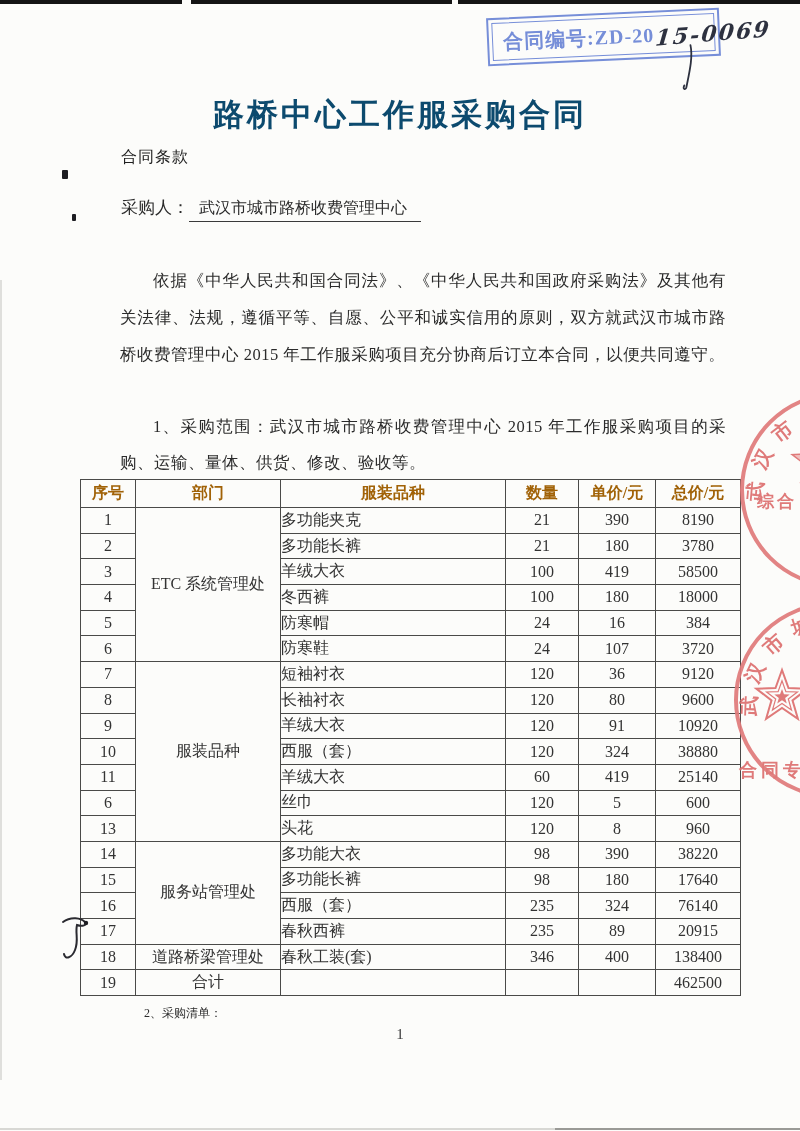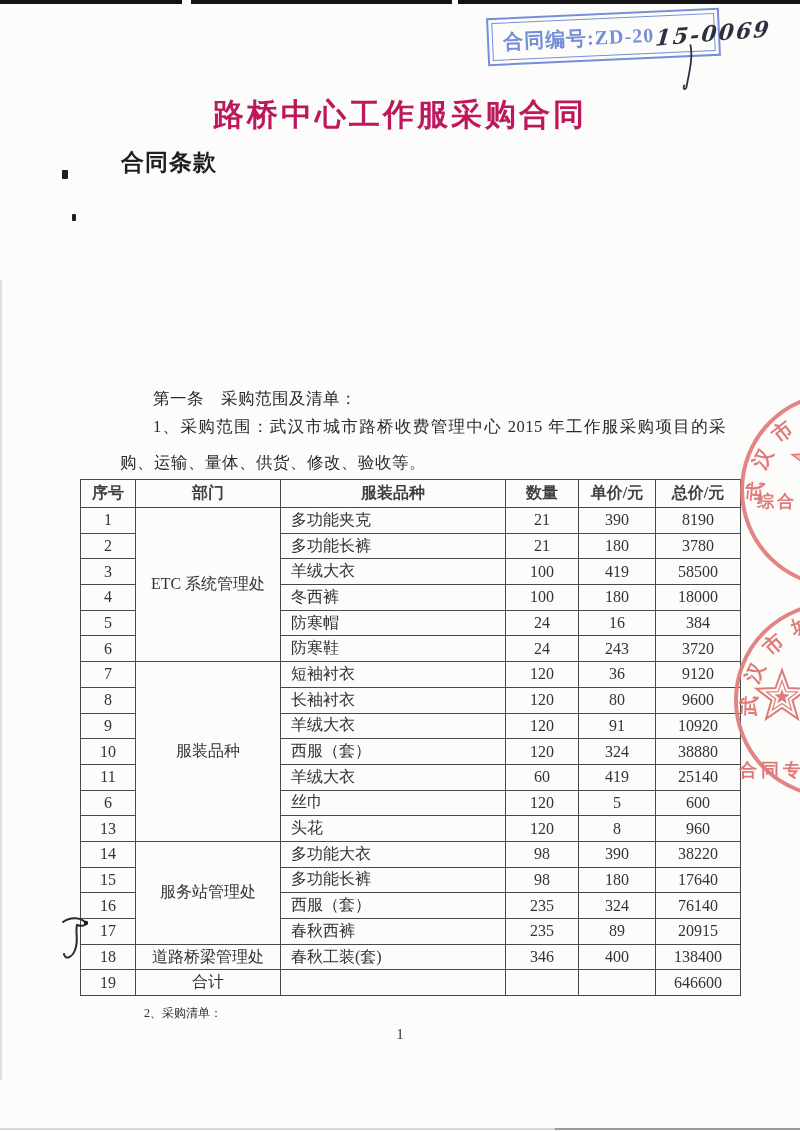--- a/index.html
+++ b/index.html
@@ -36,25 +36,25 @@
     color:#1c2030; font-size:22px; font-style:italic; font-weight:600;
     display:inline-block; transform:skewX(-10deg) rotate(-2deg) translateY(1px);
     letter-spacing:2px; margin-left:2px; white-space:nowrap;
     font-family:"DejaVu Serif",serif;
   }
   .cn-tail { position:absolute; right:18px; top:34px; overflow:visible; }
 
   
   .title {
     position:absolute; left:0; top:94px; width:800px; text-align:center;
-    font-size:31px; font-weight:bold; letter-spacing:3px; color:#be185d;
+    font-size:31px; font-weight:bold; letter-spacing:3px; color:#0c4a6e;
     font-family:"Liberation Sans","DejaVu Sans",sans-serif;
   }
   .section-heading {
-    position:absolute; left:121px; top:147px; font-size:23px; font-weight:bold;
+    position:absolute; left:121px; top:147px; font-size:16px; font-weight:normal;
     color:#1e1e1e; letter-spacing:1px;
     font-family:"Liberation Sans","DejaVu Sans",sans-serif;
   }
   .party-row { position:absolute; left:121px; font-size:17px; white-space:nowrap; }
   .party-value {
     display:inline-block; border-bottom:1.5px solid #3a3a3a;
     padding:0 14px 2px 10px; font-size:16px; min-width:205px;
   }
   .para {
     position:absolute; left:120px; width:606px; font-size:16.5px;
@@ -68,22 +68,22 @@
     border-collapse:collapse; table-layout:fixed;
     font-size:16px;
   }
   table.contract col.c-no{width:55px} table.contract col.c-dept{width:145px}
   table.contract col.c-item{width:225px} table.contract col.c-qty{width:73px}
   table.contract col.c-unit{width:77px} table.contract col.c-total{width:85px}
   table.contract th, table.contract td {
     border:1px solid #4a4a48; padding:0 2px; height:25.7px;
     text-align:center; font-weight:normal; color:#333;
   }
-  table.contract thead th { height:28px; font-weight:600; color:#404040; }
-  table.contract td.cell-item { text-align:left; padding-left:10px; }
+  table.contract thead th { height:28px; font-weight:600; color:#a16207; }
+  table.contract td.cell-item { text-align:left; padding-left:0; }
   table.contract { border:1.5px solid #3c3c3a; }
 
   .clause2 { position:absolute; left:120px; top:1005px; font-size:12px; text-indent:2em; }
   .page-number { position:absolute; left:0; top:1026px; width:800px; text-align:center; font-size:15px; color:#3a3a3a; }
 
   
   .stamp-svg { position:absolute; pointer-events:none; opacity:.92; }
   .arc-text { fill:#dd6f6f; font-size:20px; font-weight:600; letter-spacing:11px;
               font-family:"Liberation Sans","DejaVu Sans",sans-serif; }
   .stamp-horiz { fill:#dd6f6f; font-weight:600;
@@ -110,22 +110,25 @@
         <span class="cn-hand">15-0069</span>
     </div>
     <svg class="cn-tail" width="24" height="46" viewBox="0 0 24 46">
       <path d="M14,0 C16,12 12,26 8,42 C7,45 4,44 6,40" stroke="#1c2030" stroke-width="1.8" fill="none" stroke-linecap="round"></path>
     </svg>
   </div>
 
   <div class="title">路桥中心工作服采购合同</div>
   <div class="section-heading">合同条款</div>
 
-
-  <p class="para one-line" style="top:380px">第一条　采购范围及清单：</p>
+  <div class="party-row" style="top:196px">
+    <span>采购人：</span><span class="party-value">武汉市城市路桥收费管理中心</span>
+  </div>
+
+  <p class="para" style="top:262px">依据《中华人民共和国合同法》、《中华人民共和国政府采购法》及其他有关法律、法规，遵循平等、自愿、公平和诚实信用的原则，双方就武汉市城市路桥收费管理中心 2015 年工作服采购项目充分协商后订立本合同，以便共同遵守。</p>
   <p class="para" style="top:409px;line-height:36px">1、采购范围：武汉市城市路桥收费管理中心 2015 年工作服采购项目的采购、运输、量体、供货、修改、验收等。</p>
 
   <table class="contract" id="contract-table">
     <colgroup>
       <col class="c-no">
         <col class="c-dept">
         <col class="c-item">
       <col class="c-qty">
         <col class="c-unit">
         <col class="c-total">
@@ -174,21 +177,21 @@
           <td>5</td>
           <td class="cell-item">防寒帽</td>
           <td>24</td>
           <td>16</td>
           <td>384</td>
         </tr>
         <tr>
           <td>6</td>
           <td class="cell-item">防寒鞋</td>
           <td>24</td>
-          <td>243</td>
+          <td>107</td>
           <td>3720</td>
         </tr>
         <tr>
           <td>7</td>
           <td class="cell-dept" rowspan="7">服装品种</td>
           <td class="cell-item">短袖衬衣</td>
           <td>120</td>
           <td>36</td>
           <td>9120</td>
         </tr>
@@ -270,21 +273,21 @@
           <td>346</td>
           <td>400</td>
           <td>138400</td>
         </tr>
         <tr>
           <td>19</td>
           <td class="cell-dept" rowspan="1">合计</td>
           <td class="cell-item"></td>
           <td></td>
           <td></td>
-          <td>646600</td>
+          <td>462500</td>
         </tr>
       </tbody>
   </table>
 
   <p class="clause2">2、采购清单：</p>
   <div class="page-number">1</div>
 
   <svg class="ink-squiggle" width="45" height="52" viewBox="0 0 45 52">
     <path d="M8,10 C16,4 26,6 30,10 C33,13 27,15 22,13 C20,21 24,28 20,38 C17,46 10,48 9,42" stroke="#2a2a30" stroke-width="2" fill="none" stroke-linecap="round"></path>
     <circle cx="31" cy="11" r="2.2" fill="#1d1d22"></circle>

